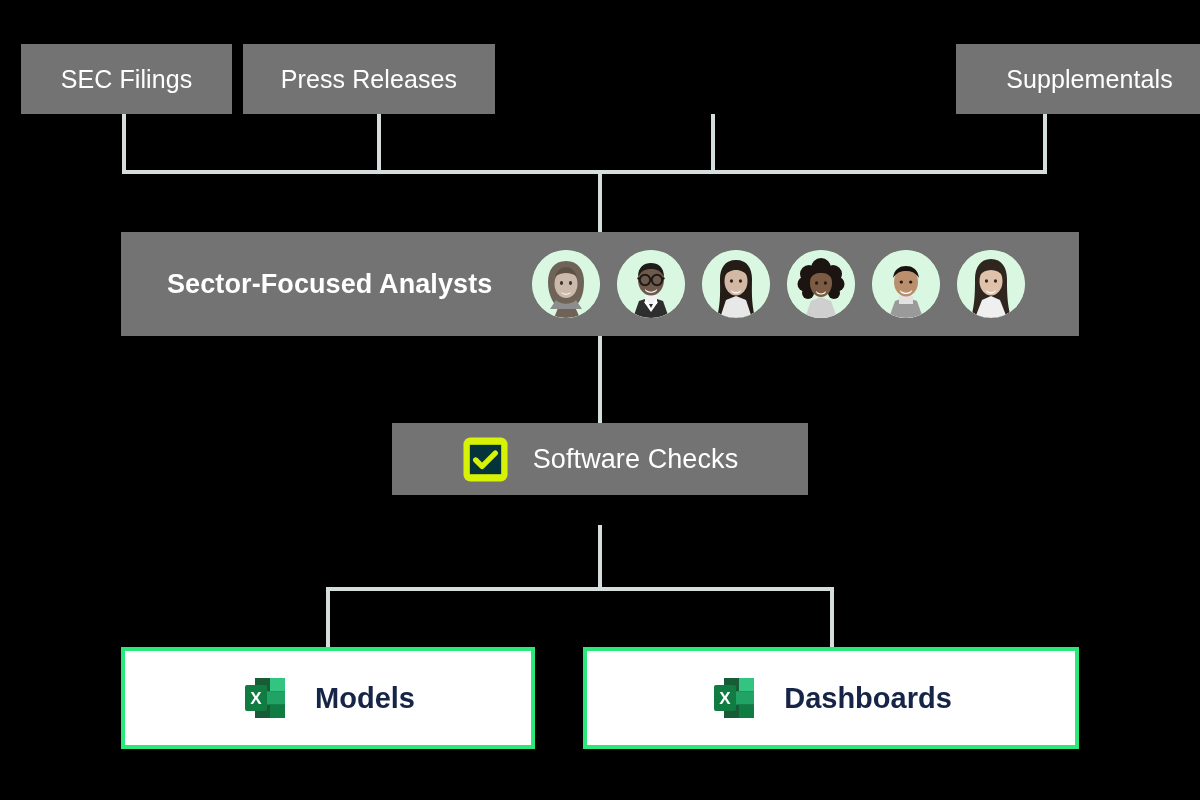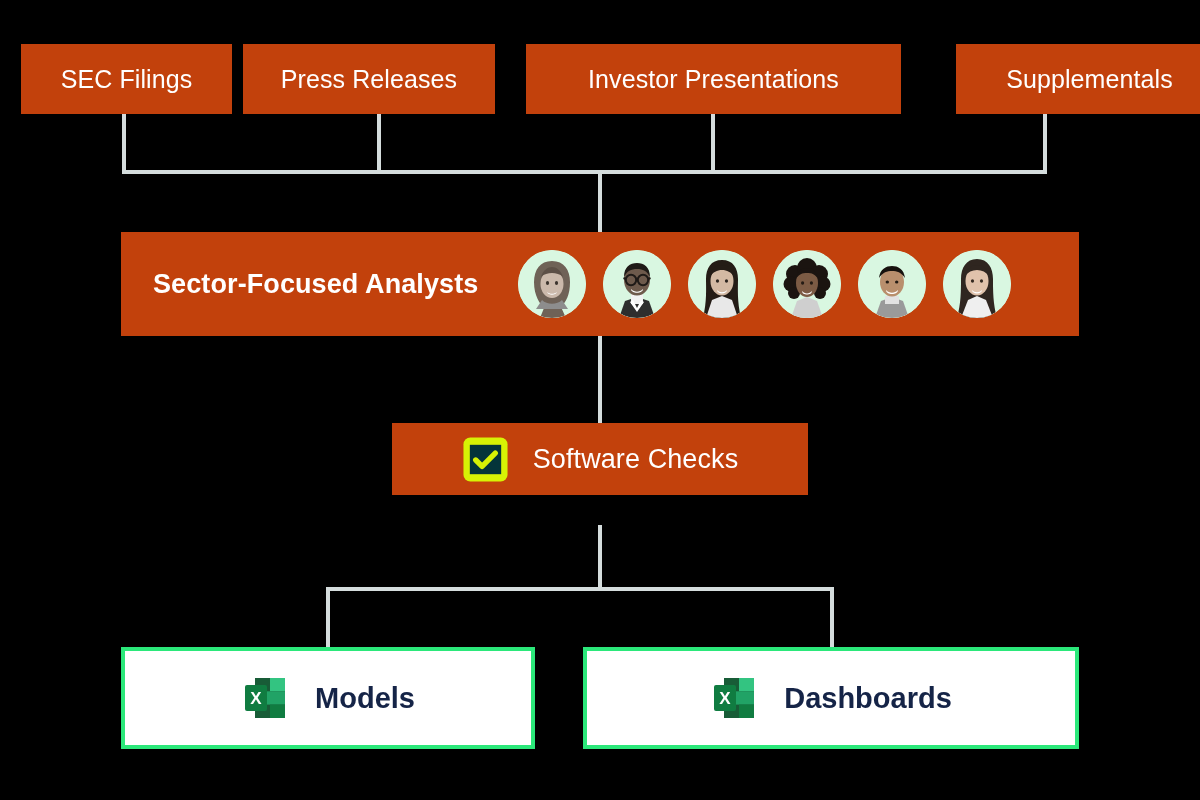--- a/index.html
+++ b/index.html
@@ -23,21 +23,21 @@
 
   
   .node {
     position: absolute;
     box-sizing: border-box;
     display: flex;
     align-items: center;
     justify-content: center;
   }
   .node-dark {
-    background: #c2410c;
+    background: #737373;
     color: #ffffff;
   }
   .node-dark .node-label {
     color: #ffffff;
     font-weight: 400;
     letter-spacing: 0.1px;
     white-space: nowrap;
   }
 
   
@@ -49,21 +49,21 @@
     font-size: 25px;
   }
 
   
   #analysts-node {
     left: 121px;
     top: 232px;
     width: 958px;
     height: 104px;
     justify-content: flex-start;
-    padding-left: 32px;
+    padding-left: 46px;
   }
   #analysts-node .node-label {
     font-size: 27px;
     font-weight: 700;
   }
   .avatar-strip {
     display: flex;
     align-items: center;
     gap: 17px;
     margin-left: 40px;
@@ -129,23 +129,20 @@
 <div id="canvas">
 
   <div class="node node-dark source-box" style="left:21px;width:211px;">
     <span class="node-label">SEC Filings</span>
   </div>
 
   <div class="node node-dark source-box" style="left:243px;width:252px;">
     <span class="node-label">Press Releases</span>
   </div>
 
-  <div class="node node-dark source-box" style="left:526px;width:375px;">
-    <span class="node-label">Investor Presentations</span>
-  </div>
 
   <div class="node node-dark source-box" style="left:956px;width:267px;">
     <span class="node-label">Supplementals</span>
   </div>
 
   <div class="conn" style="left:122px;top:114px;width:4px;height:58px;"></div>
   <div class="conn" style="left:377px;top:114px;width:4px;height:58px;"></div>
   <div class="conn" style="left:711px;top:114px;width:4px;height:58px;"></div>
   <div class="conn" style="left:1043px;top:114px;width:4px;height:58px;"></div>
   <div class="conn" style="left:122px;top:170px;width:925px;height:4px;"></div>

